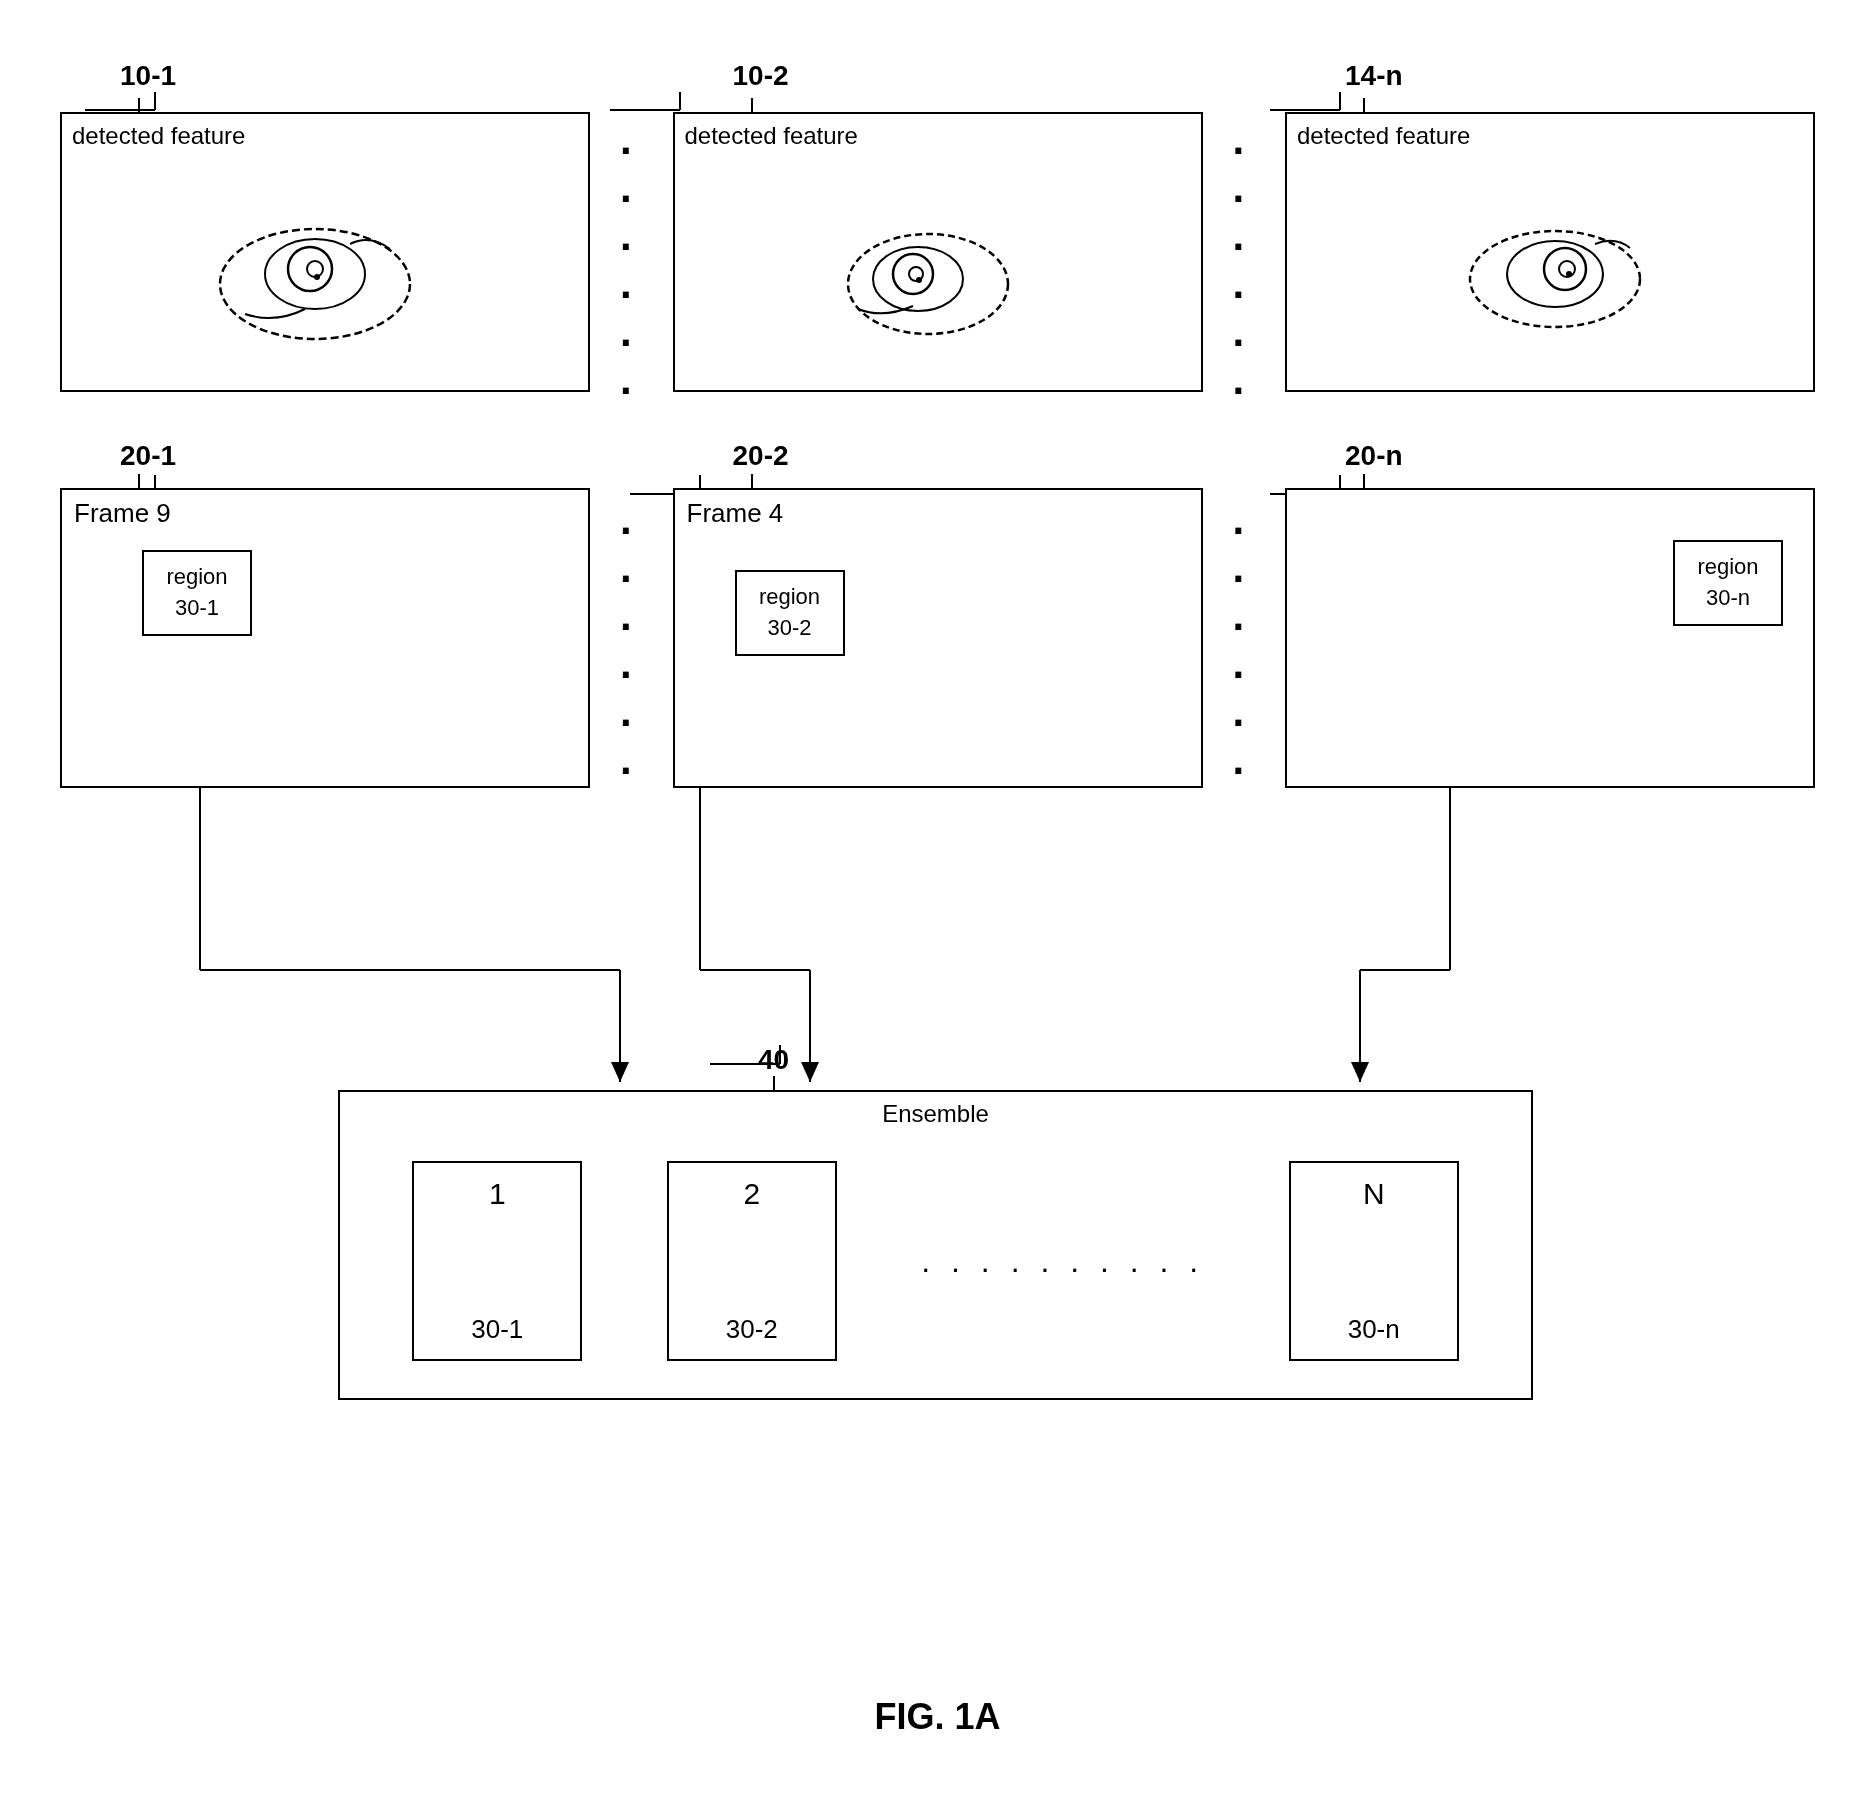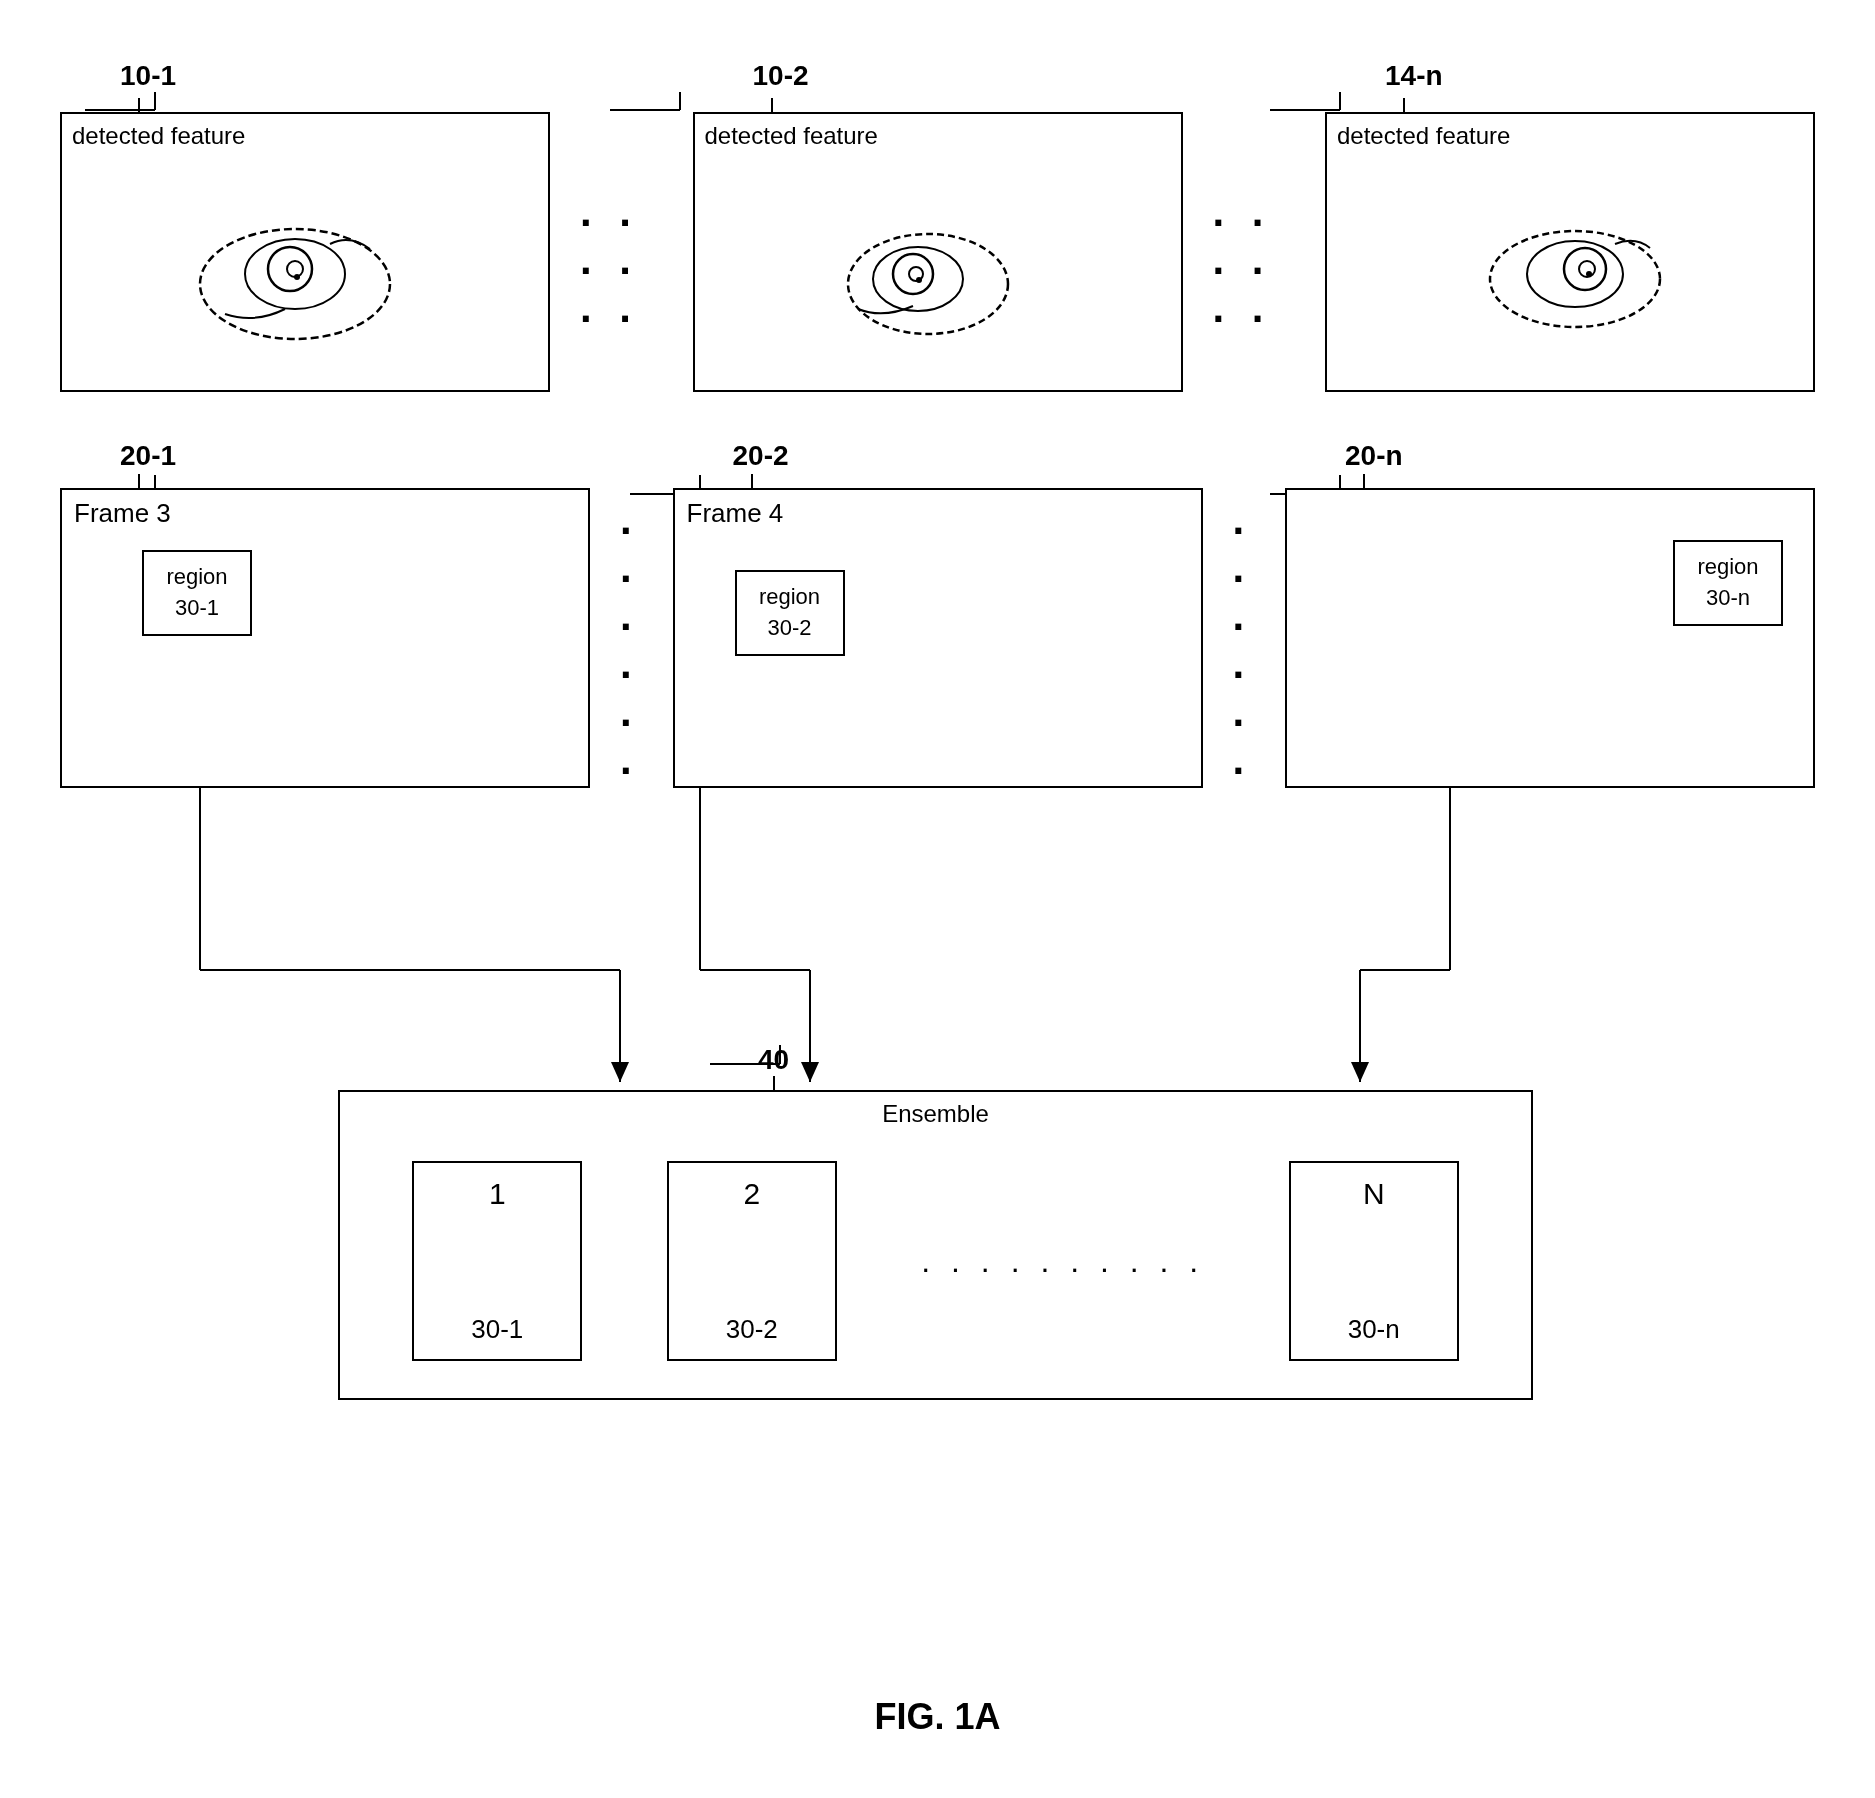--- a/index.html
+++ b/index.html
@@ -40,21 +40,21 @@
     .bracket-label {
       font-size: 26px;
       font-weight: bold;
       margin-bottom: 4px;
       position: relative;
       left: 20px;
     }
 
     .feature-box {
       border: 2px solid #000;
-      width: 490px;
+      width: 530px;
       height: 280px;
       position: relative;
       background: #fff;
       display: flex;
       flex-direction: column;
     }
 
     .feature-box-label {
       font-size: 24px;
       padding: 8px 10px;
@@ -309,21 +309,21 @@
   </div>
 
   <div class="middle-row">
 
     <div class="frame-group">
       <div style="display:flex;align-items:flex-end;margin-bottom:2px;margin-left:60px;">
         <span style="font-size:28px;font-weight:bold;">20-1</span>
       </div>
       <div style="width:2px;height:14px;background:#000;margin-left:78px;"></div>
       <div class="frame-box">
-        <div class="frame-box-label">Frame 3</div>
+        <div class="frame-box-label">Frame 9</div>
         <div class="region-box" style="top:60px;left:80px;width:110px;">
           <div>region<br>30-1</div>
         </div>
       </div>
     </div>
 
     <div class="dots-middle" style="margin-top:60px;font-size:42px;">. . . . . .</div>
 
     <div class="frame-group">
       <div style="display:flex;align-items:flex-end;margin-bottom:2px;margin-left:60px;">

